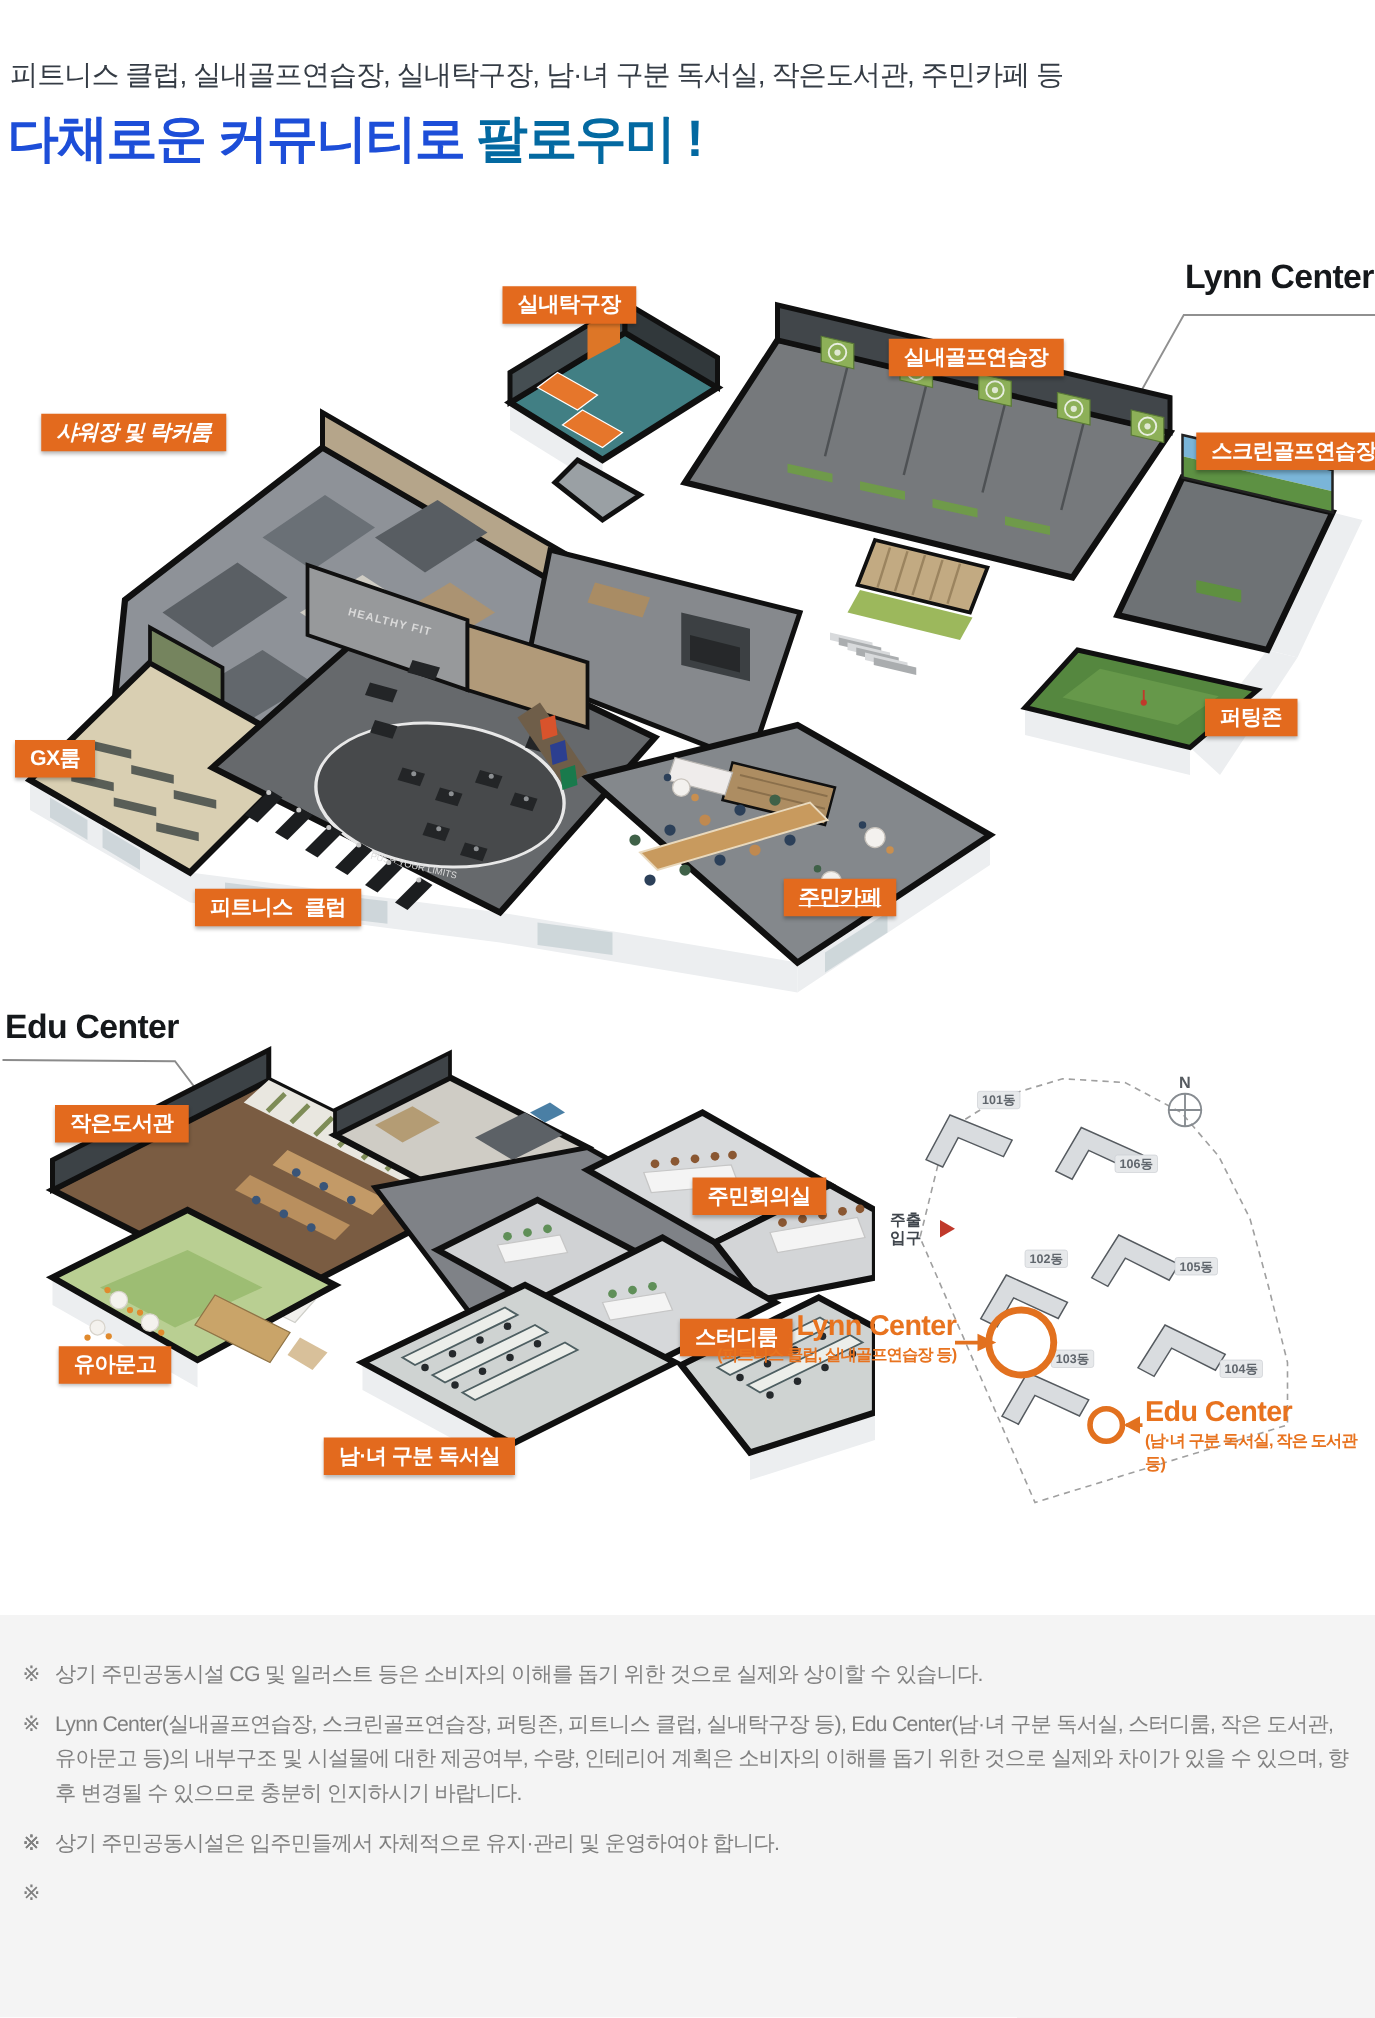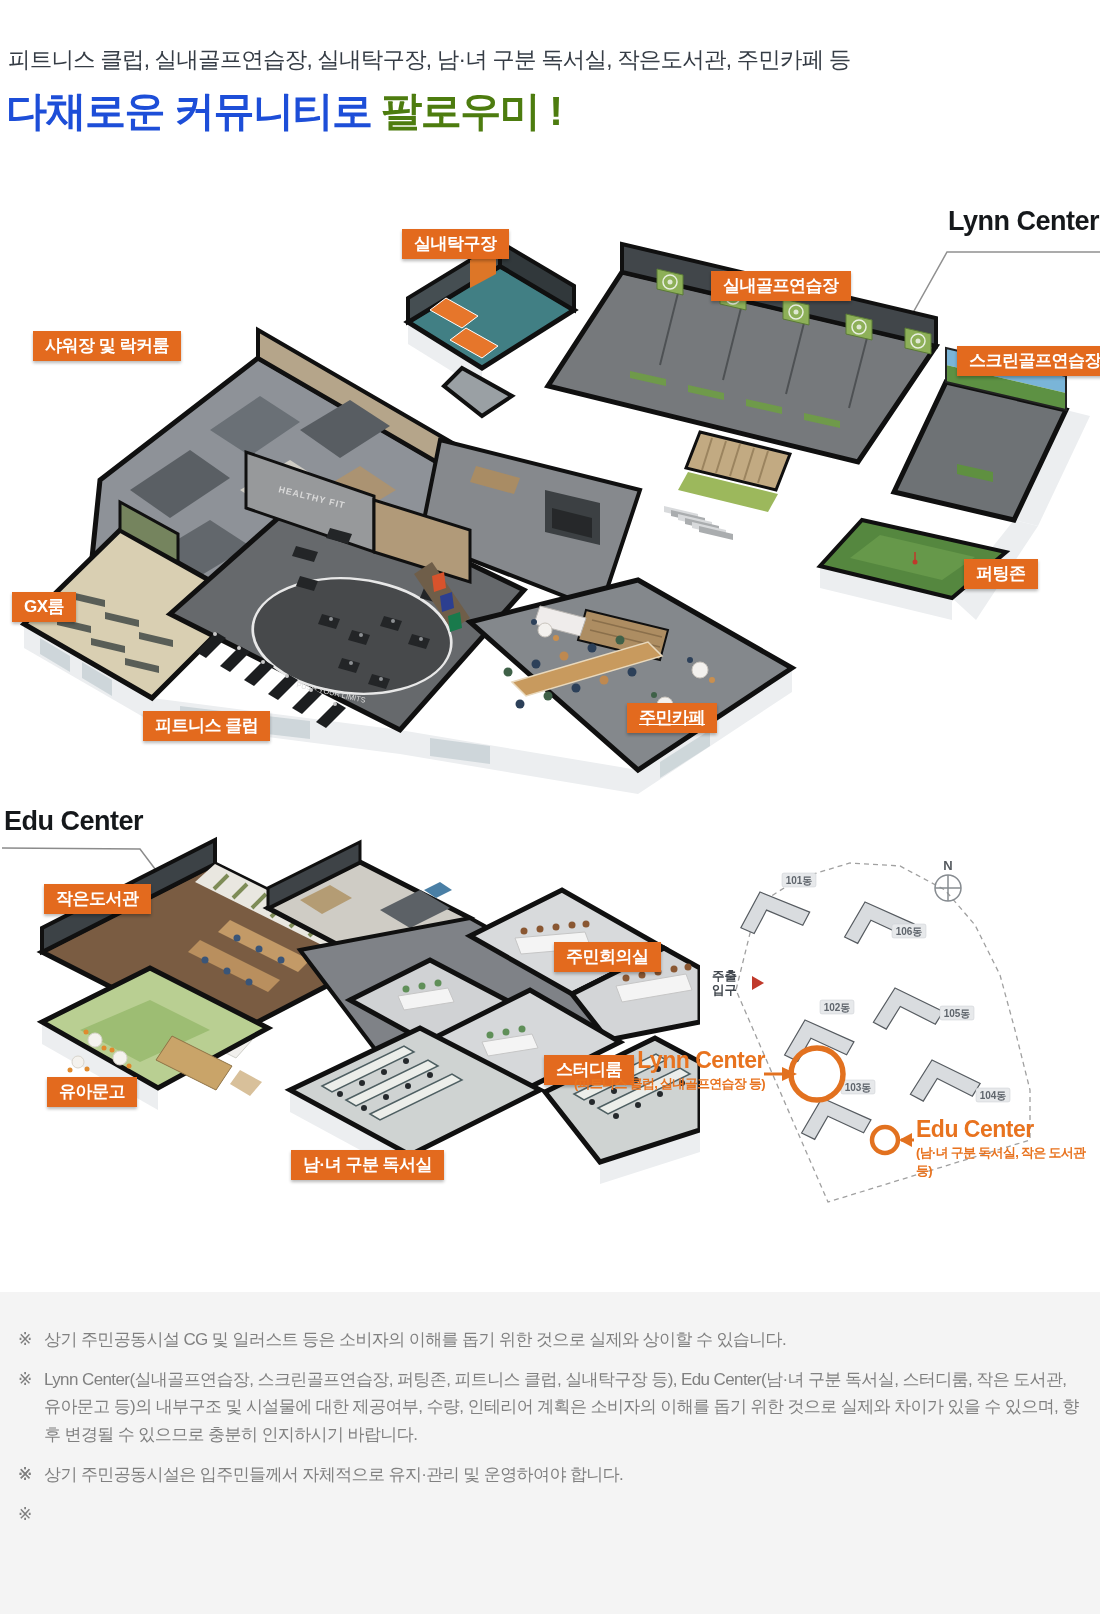--- a/index.html
+++ b/index.html
@@ -2,21 +2,21 @@
 <html><head>
 <meta charset="utf-8">
 <style>
   html,body{margin:0;padding:0;background:#fff;}
   body{width:1100px;height:1614px;position:relative;font-family:"Liberation Sans","DejaVu Sans",sans-serif;overflow:hidden;}
   .abs{position:absolute;}
   
   .hdr-sub{left:8px;top:44px;font-size:22.5px;color:#353c45;letter-spacing:-0.8px;font-weight:500;}
   .hdr-title{left:6px;top:84px;font-size:41px;font-weight:bold;letter-spacing:-1.5px;}
   .hdr-title .orange{color:#1d4ed8;}
-  .hdr-title .dark{color:#4d7c0f;margin-top:32px;}
+  .hdr-title .dark{color:#0369a1;margin-top:32px;}
   
   .sec-heading{font-size:27px;font-weight:bold;color:#15181b;letter-spacing:-0.5px;}
   
   .plan-label{position:absolute;background:#e36a1e;color:#fff;font-weight:bold;font-size:17px;
     padding:3px 12px 4px;letter-spacing:-0.5px;white-space:nowrap;box-shadow:0 2px 3px rgba(0,0,0,.28);}
   
   .annot-title{font-size:23px;font-weight:bold;color:#e8731f;letter-spacing:-0.5px;line-height:1.05;}
   .annot-sub{font-size:13px;font-weight:bold;color:#e8731f;letter-spacing:-0.7px;margin-top:3px;}
   .lynn-annot{left:553px;top:1048px;width:212px;text-align:right;}
   .edu-annot{left:916px;top:1117px;width:186px;text-align:left;}
@@ -255,24 +255,24 @@
       <circle cx="556" cy="448" r="3" fill="#c98f4f"></circle>
         <circle cx="534" cy="432" r="3" fill="#2c4059"></circle>
     </g>
   </g>
 </svg>
 
 <div class="abs sec-heading" style="left:948px;top:206px;">Lynn Center</div>
 <div class="plan-label" style="left:402px;top:217px;margin-top:12px;">실내탁구장</div>
 <div class="plan-label" style="left:711px;top:271px;">실내골프연습장</div>
 <div class="plan-label" style="left:957px;top:346px;">스크린골프연습장</div>
-<div class="plan-label" style="left:33px;top:331px;">샤워장 및 락커룸</div>
+<div class="plan-label" style="left:33px;top:331px;font-style:italic;">샤워장 및 락커룸</div>
 <div class="plan-label" style="left:12px;top:592px;">GX룸</div>
 <div class="plan-label" style="left:964px;top:559px;">퍼팅존</div>
-<div class="plan-label" style="left:143px;top:711px;">피트니스 클럽</div>
+<div class="plan-label" style="left:156px;top:711px;font-family:Liberation Mono, monospace;">피트니스 클럽</div>
 <div class="plan-label" style="left:627px;top:703px;text-decoration:underline;">주민카페</div>
 
 <svg class="abs" style="left:0;top:790px;" width="700" height="420" viewBox="0 0 700 420">
   <polyline points="2,58 140,59 198,136" fill="none" stroke="#8b8b8b" stroke-width="1.5"></polyline>
 
   <g fill="#eceef0">
     <polygon points="42,232 158,298 158,320 42,254"></polygon>
     <polygon points="290,300 410,365 410,387 290,322"></polygon>
     <polygon points="545,302 600,372 622,366 567,296"></polygon>
     <polygon points="600,372 700,340 700,362 600,394"></polygon>
@@ -397,21 +397,21 @@
       </g>
     </g>
   </g>
 </svg>
 
 <div class="abs sec-heading" style="left:4px;top:806px;">Edu Center</div>
 <div class="plan-label" style="left:44px;top:884px;">작은도서관</div>
 <div class="plan-label" style="left:554px;top:942px;">주민회의실</div>
 <div class="plan-label" style="left:544px;top:1029px;margin-top:26px;">스터디룸</div>
 <div class="plan-label" style="left:47px;top:1077px;">유아문고</div>
-<div class="plan-label" style="left:259px;top:1150px;margin-left:32px;">남·녀 구분 독서실</div>
+<div class="plan-label" style="left:259px;top:1150px;">남·녀 구분 독서실</div>
 
 <svg class="abs" style="left:660px;top:840px;" width="440" height="370" viewBox="0 0 440 370">
   <path d="M97,65 L140,38 L190,23 L240,26 L285,50 L315,85 L340,135 L355,190 L370,250 L370,300 L168,362 L76,150 Z" fill="none" stroke="#a0a0a0" stroke-width="1.3" stroke-dasharray="5 4"></path>
 
   <g fill="#d9dcdf" stroke="#565b60" stroke-width="1.2">
     <path d="M0,0 l52,13 l-5,14 l-38,-10 l-9,25 l-14,-4 z" transform="translate(100,52) rotate(8)"></path>
     <path d="M0,0 l52,13 l-5,14 l-38,-10 l-9,25 l-14,-4 z" transform="translate(205,62) rotate(10)"></path>
     <path d="M0,0 l52,13 l-5,14 l-38,-10 l-9,25 l-14,-4 z" transform="translate(145,180) rotate(10)"></path>
     <path d="M0,0 l52,13 l-5,14 l-38,-10 l-9,25 l-14,-4 z" transform="translate(235,148) rotate(12)"></path>
     <path d="M0,0 l52,13 l-5,14 l-38,-10 l-9,25 l-14,-4 z" transform="translate(162,258) rotate(10)"></path>

